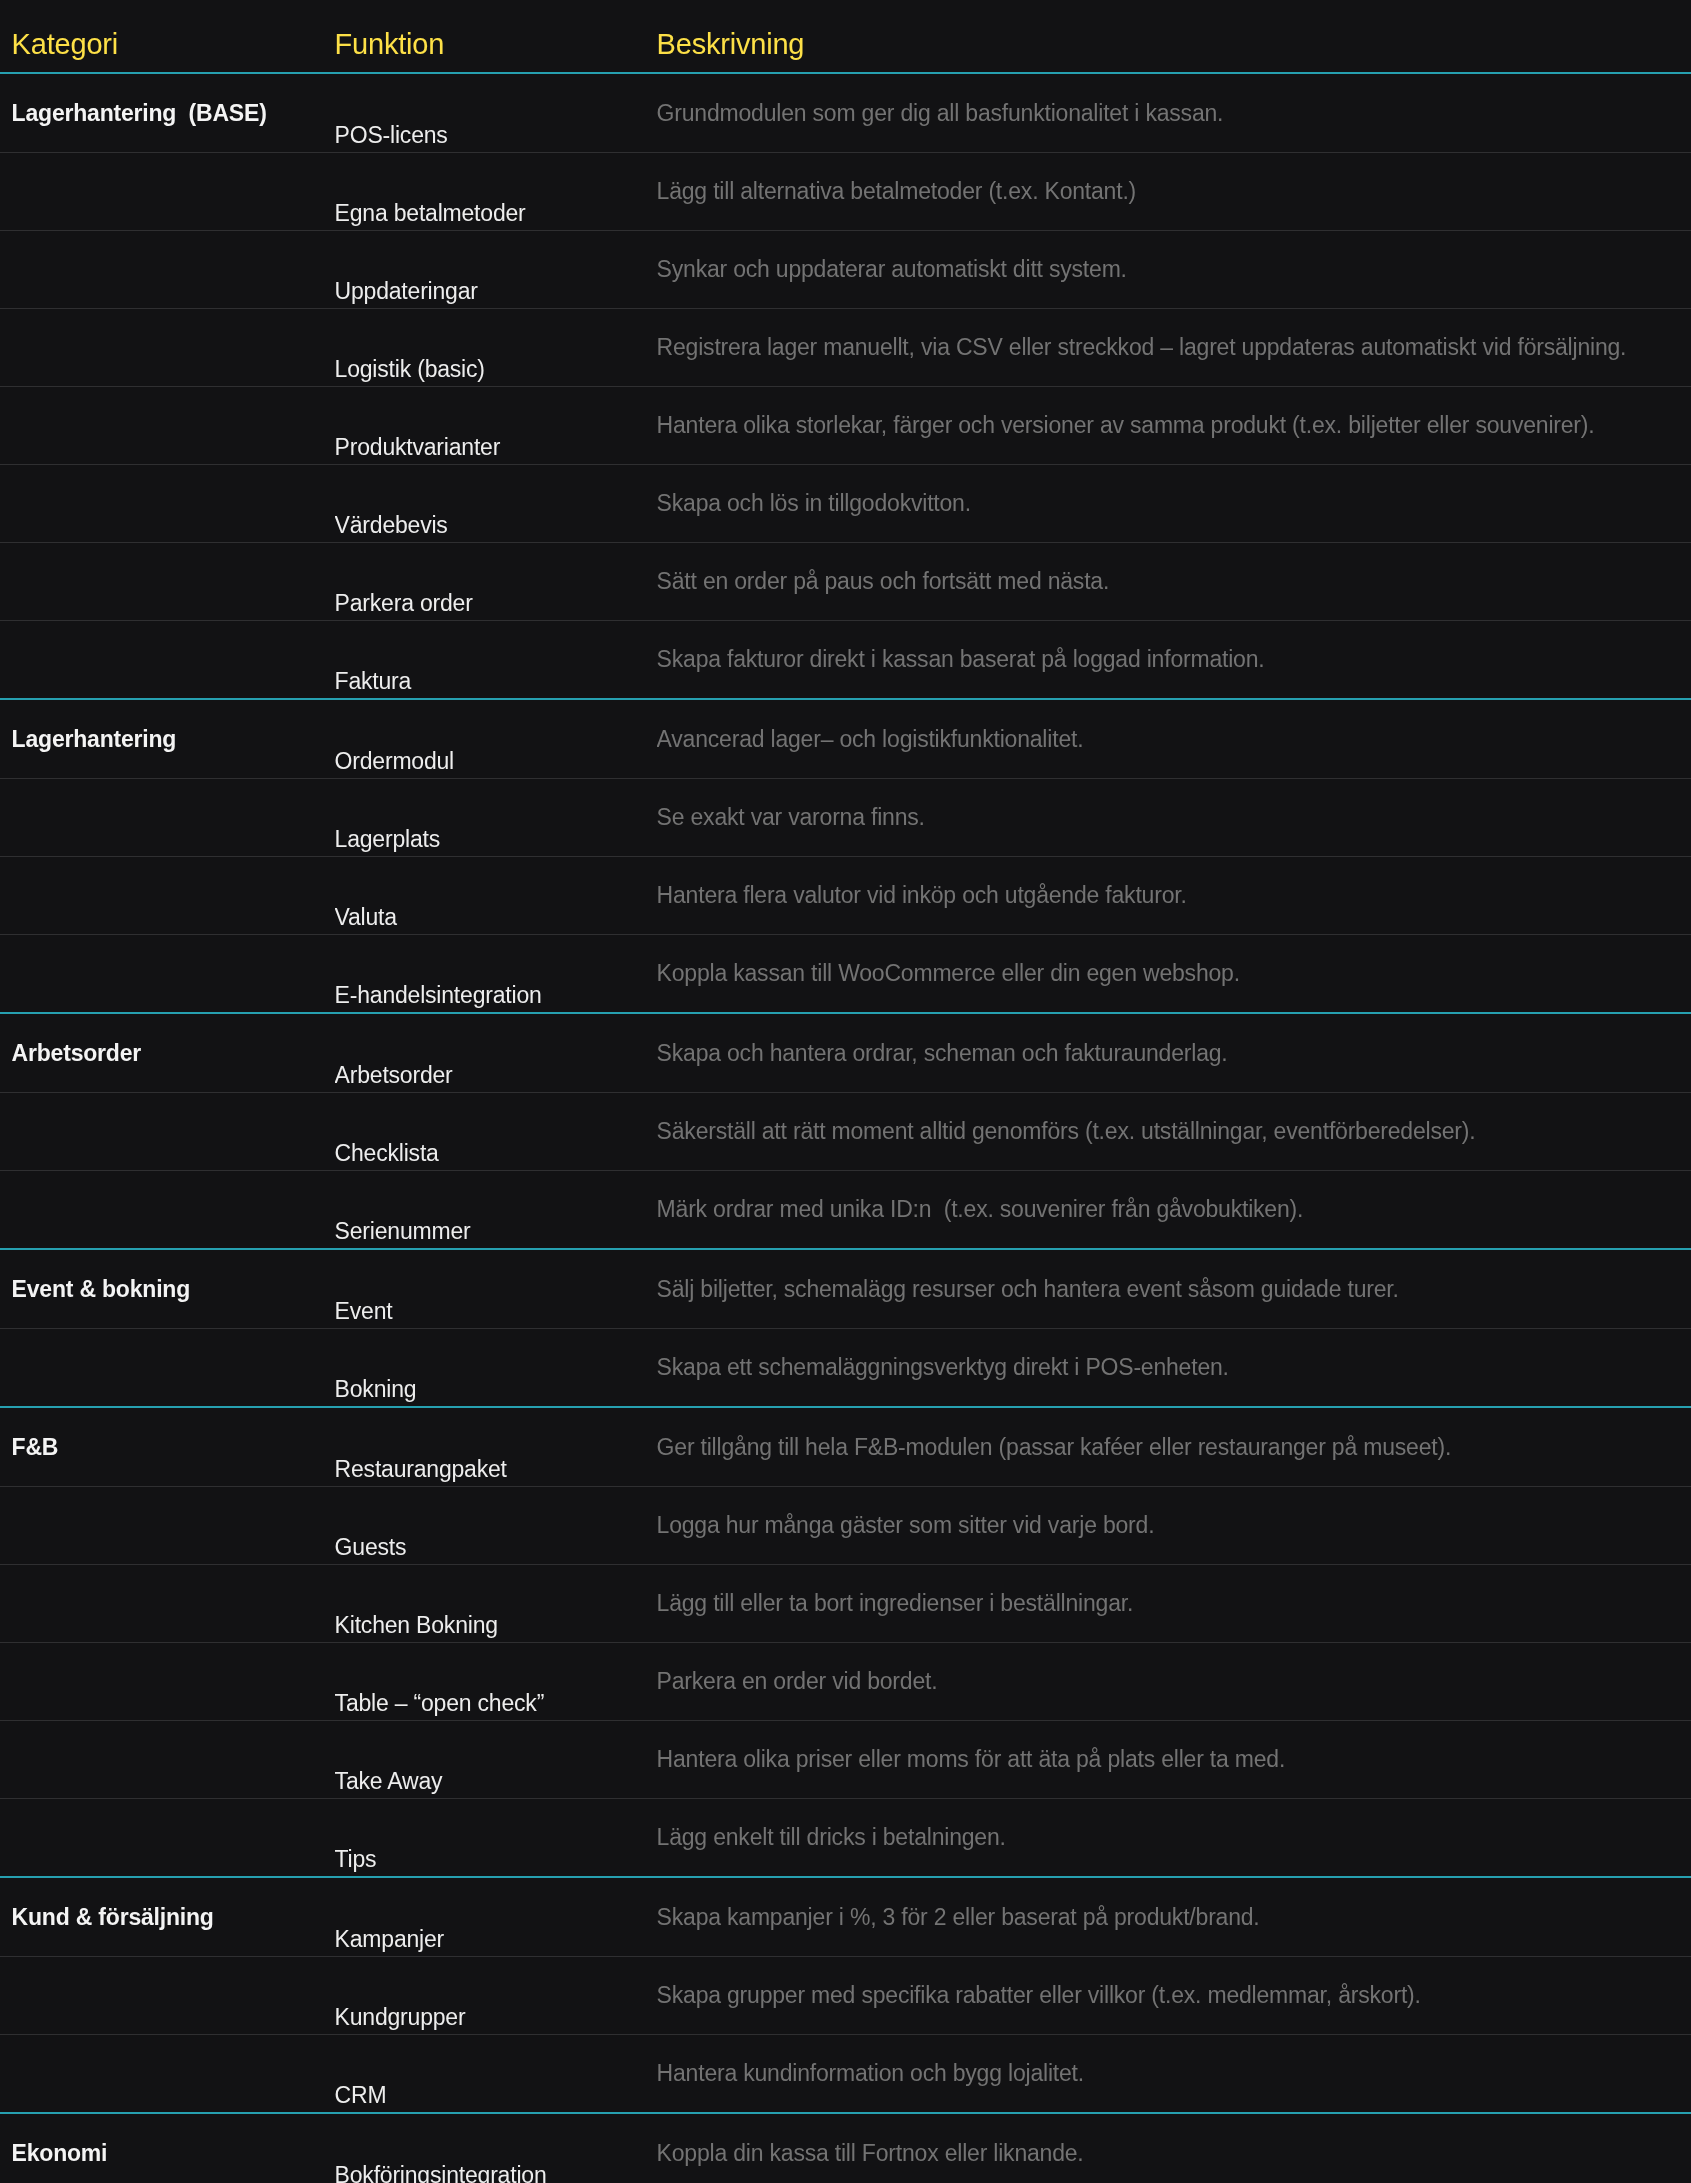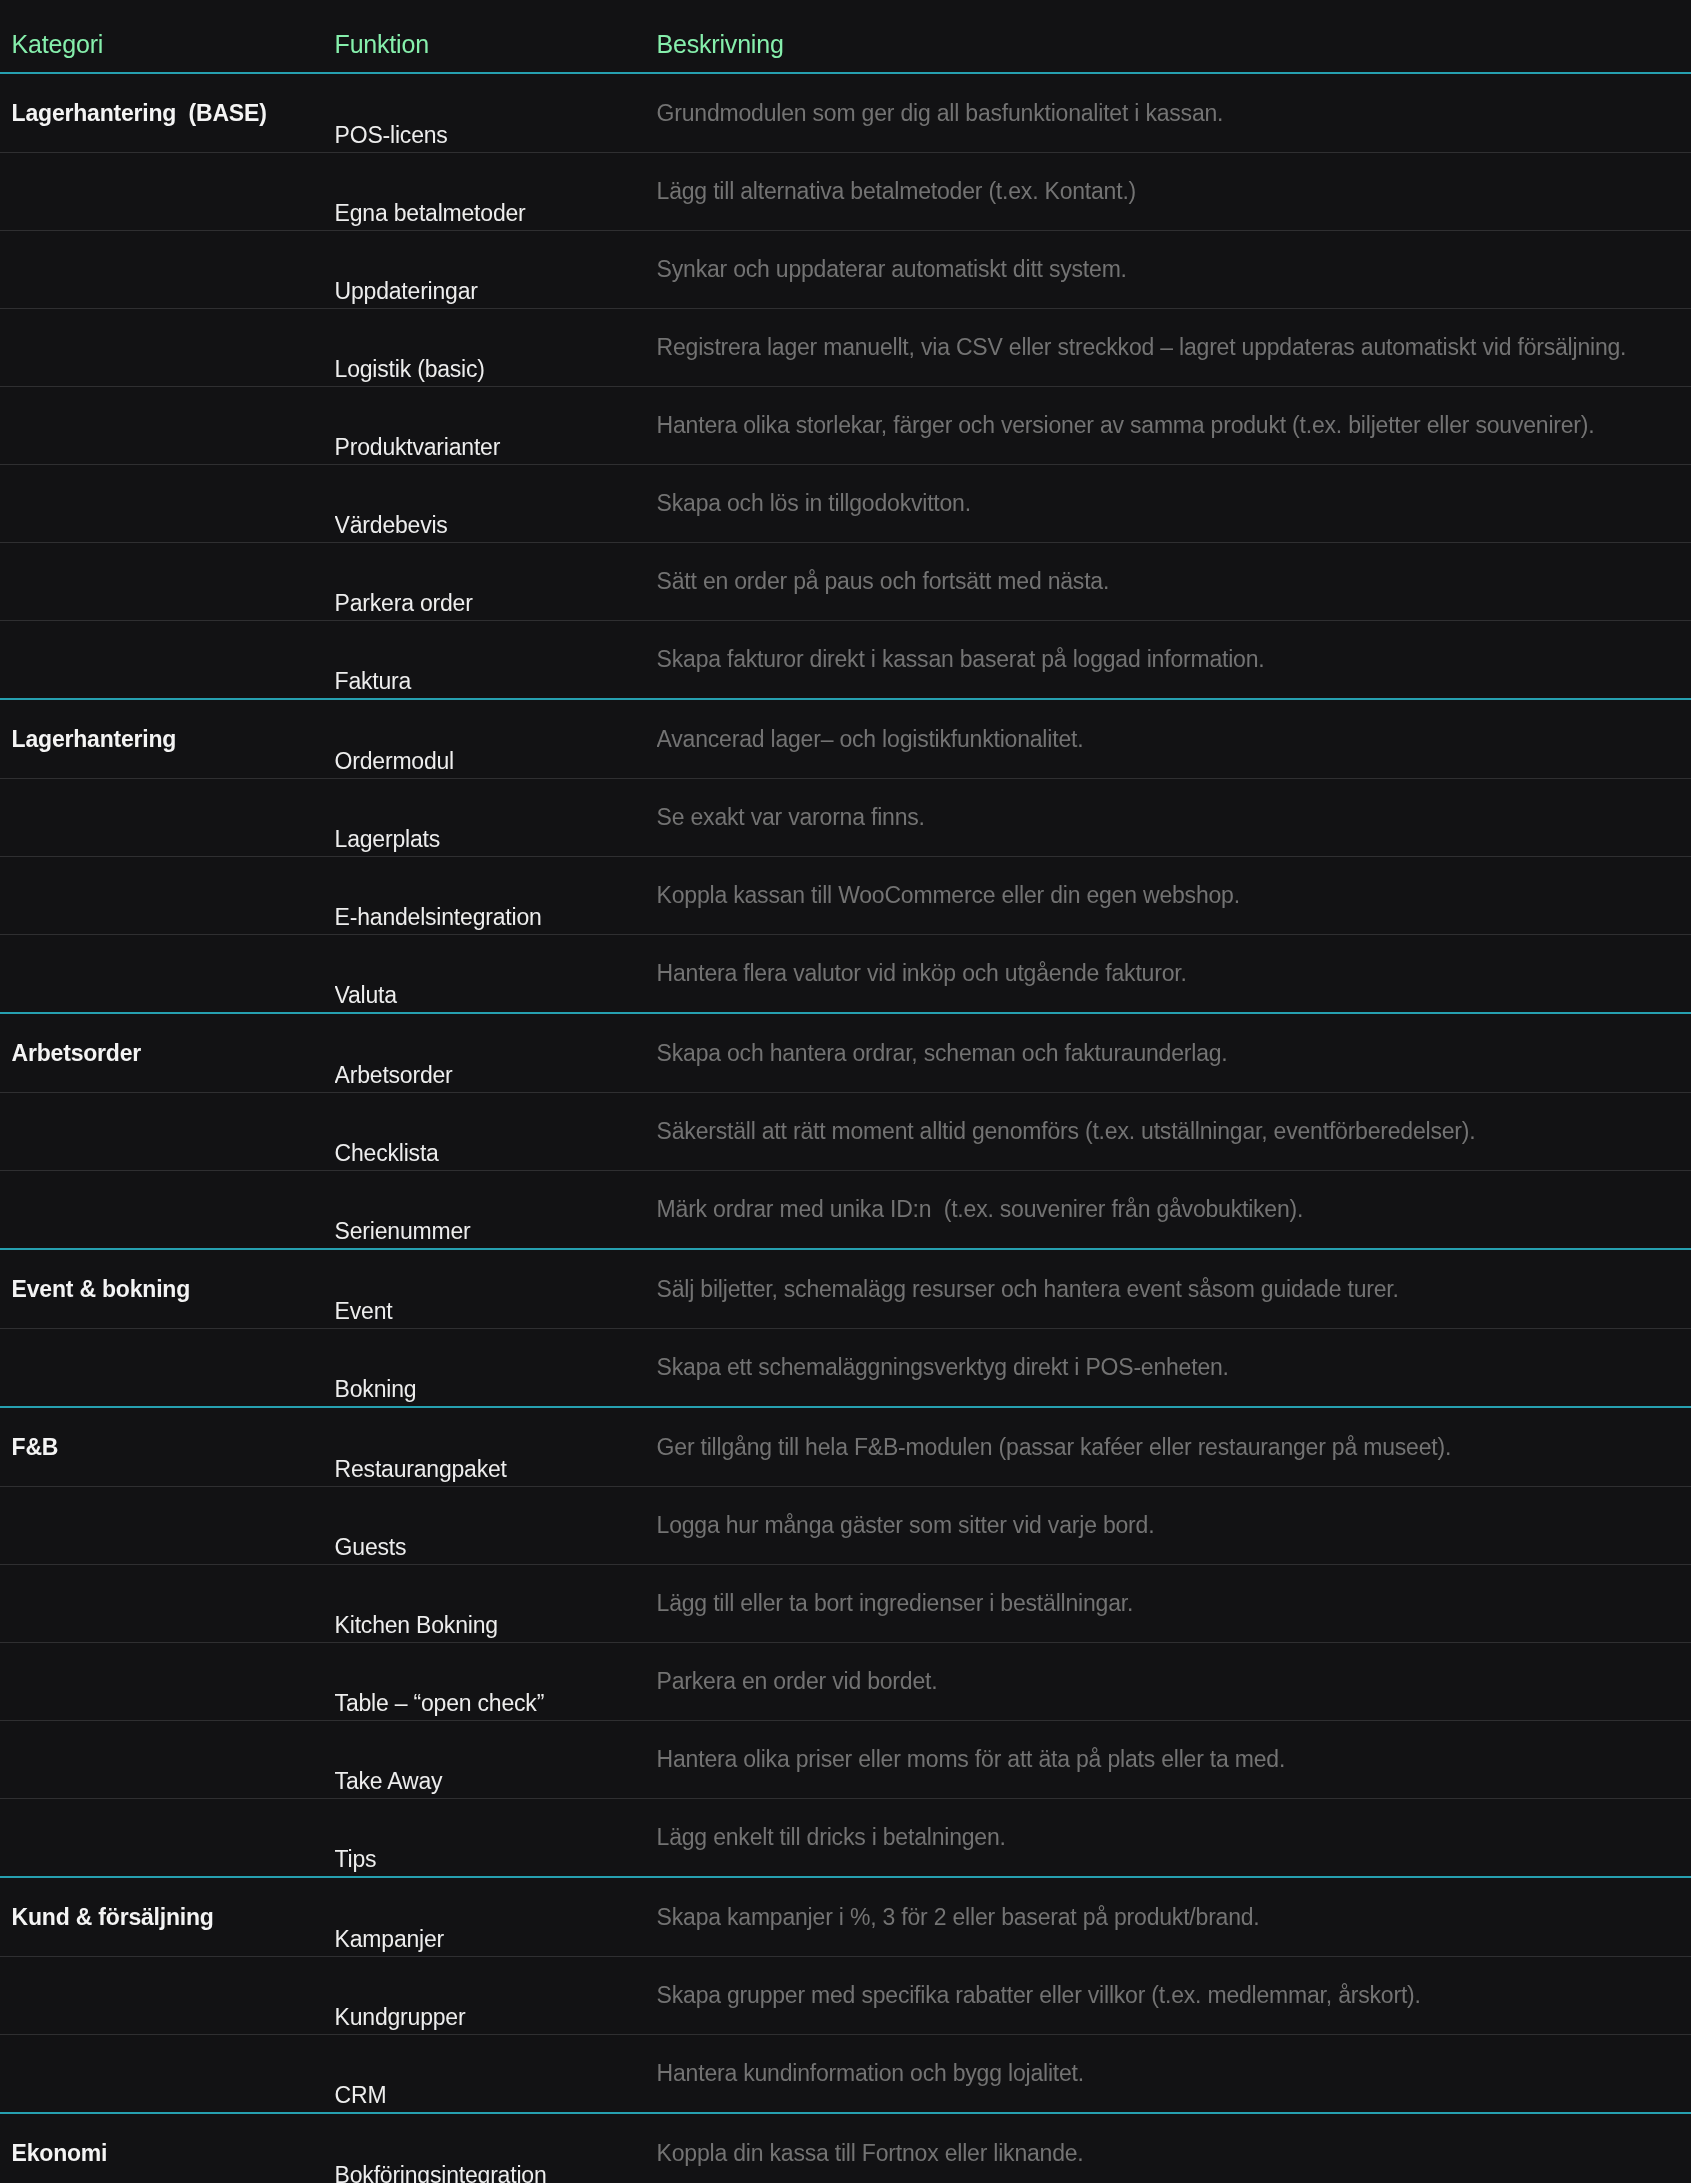--- a/index.html
+++ b/index.html
@@ -24,22 +24,22 @@
     height: 78px;
     box-sizing: border-box;
     padding-left: 11.6px;
     background: #121214;
   }
   .header-row {
     height: 74px;
     border-bottom: 2.5px solid #26A0B0;
   }
   .header-cell {
-    color: #86efac;
-    font-size: 25px;
+    color: #fde047;
+    font-size: 29px;
     letter-spacing: -0.2px;
     white-space: pre;
     margin-top: 17px;
   }
   .section {
     border-top: 2.5px solid #26A0B0;
   }
   .section:first-of-type {
     border-top: none;
   }
@@ -123,27 +123,27 @@
     <div class="cell fn-cell">Ordermodul</div>
     <div class="cell desc-cell">Avancerad lager– och logistikfunktionalitet.</div>
   </div>
         <div class="row">
     <div class="cell cat-cell"></div>
     <div class="cell fn-cell">Lagerplats</div>
     <div class="cell desc-cell">Se exakt var varorna finns.</div>
   </div>
         <div class="row">
     <div class="cell cat-cell"></div>
+    <div class="cell fn-cell">Valuta</div>
+    <div class="cell desc-cell">Hantera flera valutor vid inköp och utgående fakturor.</div>
+  </div>
+        <div class="row">
+    <div class="cell cat-cell"></div>
     <div class="cell fn-cell">E-handelsintegration</div>
     <div class="cell desc-cell">Koppla kassan till WooCommerce eller din egen webshop.</div>
-  </div>
-        <div class="row">
-    <div class="cell cat-cell"></div>
-    <div class="cell fn-cell">Valuta</div>
-    <div class="cell desc-cell">Hantera flera valutor vid inköp och utgående fakturor.</div>
   </div>
       </div>
       <div class="section">
         <div class="row">
     <div class="cell cat-cell">Arbetsorder</div>
     <div class="cell fn-cell">Arbetsorder</div>
     <div class="cell desc-cell">Skapa och hantera ordrar, scheman och fakturaunderlag.</div>
   </div>
         <div class="row">
     <div class="cell cat-cell"></div>

